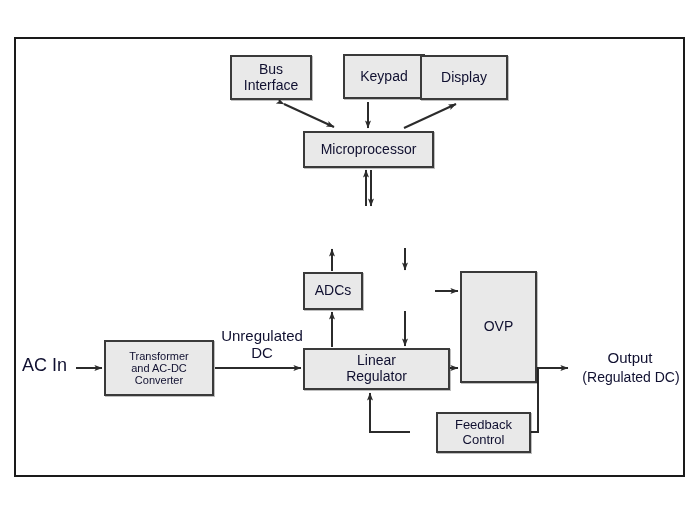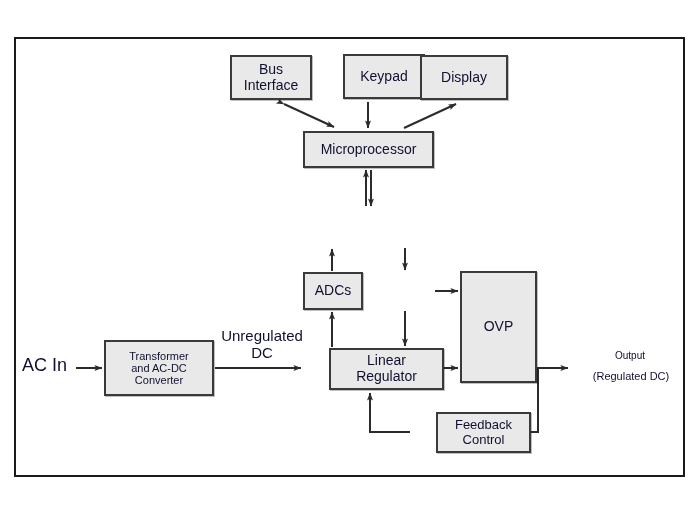--- a/index.html
+++ b/index.html
@@ -54,22 +54,22 @@
   .label {
     position: absolute;
     color: #101030;
     font-family: "Liberation Sans", sans-serif;
     text-align: center;
     white-space: pre-line;
     line-height: 1.12;
   }
   #lbl-acin   { left: 22px;  top: 355px; width: 74px; font-size: 18px; text-align: left; }
   #lbl-unreg  { left: 216px; top: 328px; width: 92px; font-size: 15px; }
-  #lbl-out    { left: 576px; top: 350px; width: 108px; font-size: 10px; }
-  #lbl-outsub { left: 570px; top: 370px; width: 122px; font-size: 11px; }
+  #lbl-out    { left: 576px; top: 350px; width: 108px; font-size: 15px; }
+  #lbl-outsub { left: 570px; top: 370px; width: 122px; font-size: 14px; }
 </style>
 </head>
 <body>
 
 <div id="root">
 
   <div id="frame"></div>
 
   <svg id="wires" viewBox="0 0 700 525">
     <defs>
@@ -138,21 +138,21 @@
   <div class="node" id="n-ovp" style="left:460px;top:271px;width:77px;height:112px;">
     <span>OVP</span>
   </div>
 
   <div class="node" id="n-xfmr" style="left:104px;top:340px;width:110px;height:56px;font-size:11px;">
     <span>Transformer
 and AC-DC
 Converter</span>
   </div>
 
-  <div class="node" id="n-lreg" style="left:303px;top:348px;width:115px;height:42px;margin-left:26px;">
+  <div class="node" id="n-lreg" style="left:303px;top:348px;width:147px;height:42px;">
     <span>Linear
 Regulator</span>
   </div>
 
   <div class="node" id="n-fb" style="left:436px;top:412px;width:95px;height:41px;font-size:13px;">
     <span>Feedback
 Control</span>
   </div>
 
   <div class="label" id="lbl-acin">AC In</div>

